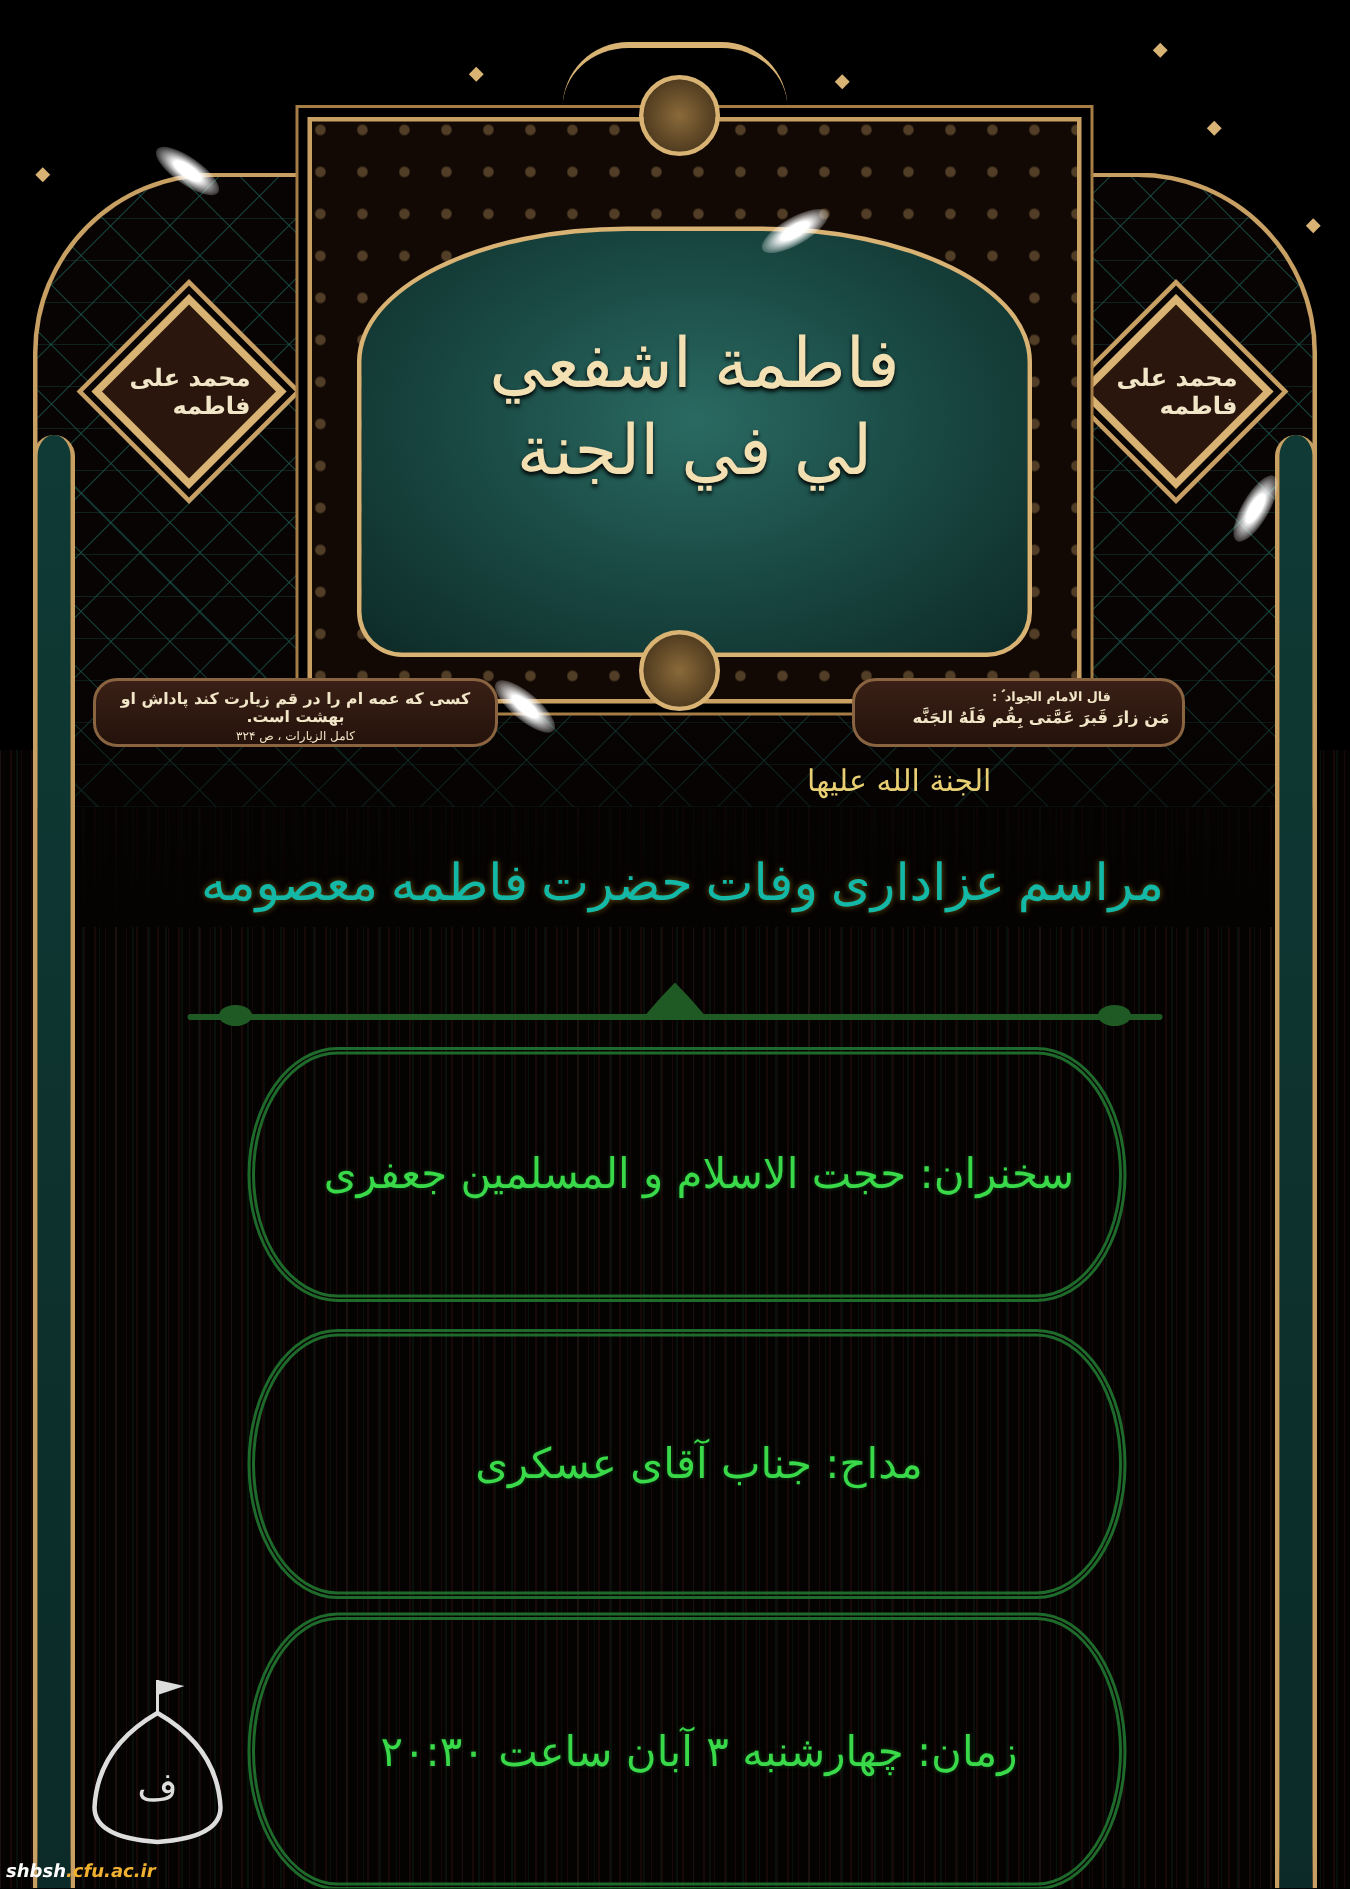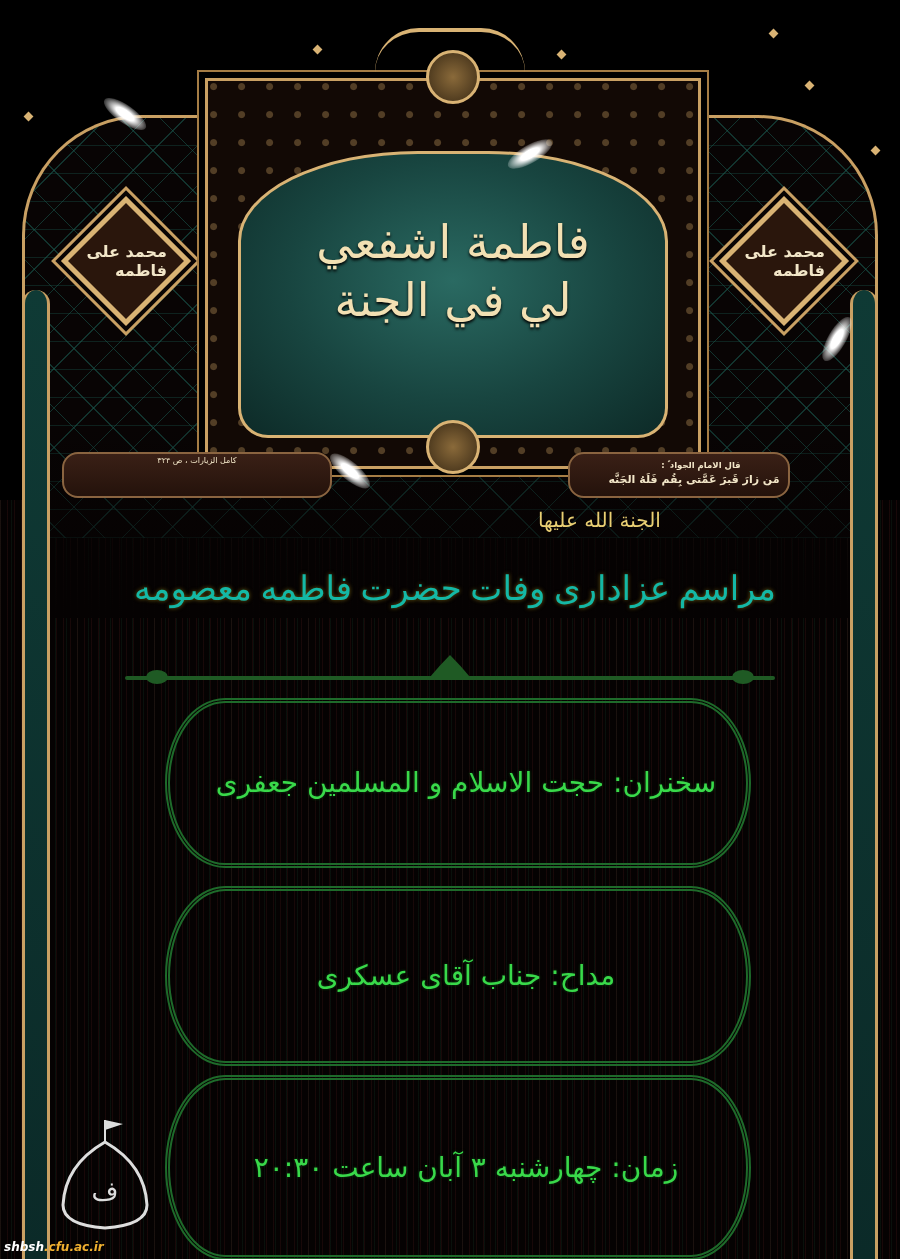--- a/index.html
+++ b/index.html
@@ -23,21 +23,21 @@
       repeating-linear-gradient(45deg, rgba(26,90,80,0.55) 0 1px, transparent 1px 28px),
       repeating-linear-gradient(-45deg, rgba(26,90,80,0.55) 0 1px, transparent 1px 28px),
       repeating-linear-gradient(0deg, rgba(26,90,80,0.35) 0 1px, transparent 1px 28px),
       #080404; }
   .arch-fade { position:absolute; left:0; right:0; top:300px; height:200px;
     background:linear-gradient(180deg, transparent, #050202); }
   
   .plaque { position:absolute; left:205px; top:78px; width:490px; height:385px;
     border:3px solid #c9a063; background:
       radial-gradient(circle at 20% 20%, rgba(201,160,99,0.35) 0 3px, transparent 4px) 0 0/28px 28px,
-      #120905; box-shadow:0 0 0 6px #000, 0 0 0 8px #a57d45; }
+      #120905; box-shadow:0 0 0 6px #000, 0 0 0 8px #a57d45;padding-left:20px; }
   .plaque-inner { position:absolute; left:30px; right:30px; top:70px; bottom:28px;
     background:radial-gradient(ellipse at 50% 45%, #2a6a62 0%, #184540 55%, #0d2a27 100%);
     border:3px solid #d9b374; border-radius:180px 180px 30px 30px / 90px 90px 30px 30px; }
   .calligraphy { position:absolute; left:0; right:0; top:60px; text-align:center;
     color:#f2e0b3; font-family:"DejaVu Serif", serif; font-size:46px; line-height:1.25;
     direction:rtl; text-shadow:0 2px 3px #000; }
   .medal { position:absolute; width:48px; height:48px; border-radius:50%;
     background:radial-gradient(circle,#8a6a3a,#3a2a15); border:3px solid #d9b374; }
   .crest { position:absolute; left:50%; transform:translateX(-50%); width:150px; height:40px;
     border-top:4px solid #d9b374; border-radius:75px 75px 0 0; }
@@ -112,20 +112,21 @@
 <div class="crest" style="top:28px"></div>
 <div class="medal" style="left:426px;top:50px"></div>
 <div class="medal" style="left:426px;top:420px"></div>
 
 <div class="feather" style="left:100px;top:105px;transform:rotate(35deg)"></div>
 <div class="feather" style="left:505px;top:145px;transform:rotate(-30deg)"></div>
 <div class="feather" style="left:812px;top:330px;transform:rotate(-60deg)"></div>
 <div class="feather" style="left:325px;top:462px;transform:rotate(40deg)"></div>
 
 <div class="banner left" style="left:62px;width:266px">
+  <div class="l1">کسی که عمه ام را در قم زیارت کند پاداش او بهشت است.</div>
   <div class="l2">کامل الزیارات ، ص ۳۲۴</div>
 </div>
 <div class="banner right" style="left:568px;width:218px">
   <div class="l1">قال الامام الجواد ؑ :</div>
   <div class="l2">مَن زارَ قَبرَ عَمَّتی بِقُم فَلَهُ الجَنَّه</div>
 </div>
 
 <div class="salam">الجنة الله علیها</div>
 <div class="main-title">مراسم عزاداری وفات حضرت فاطمه معصومه</div>
 

